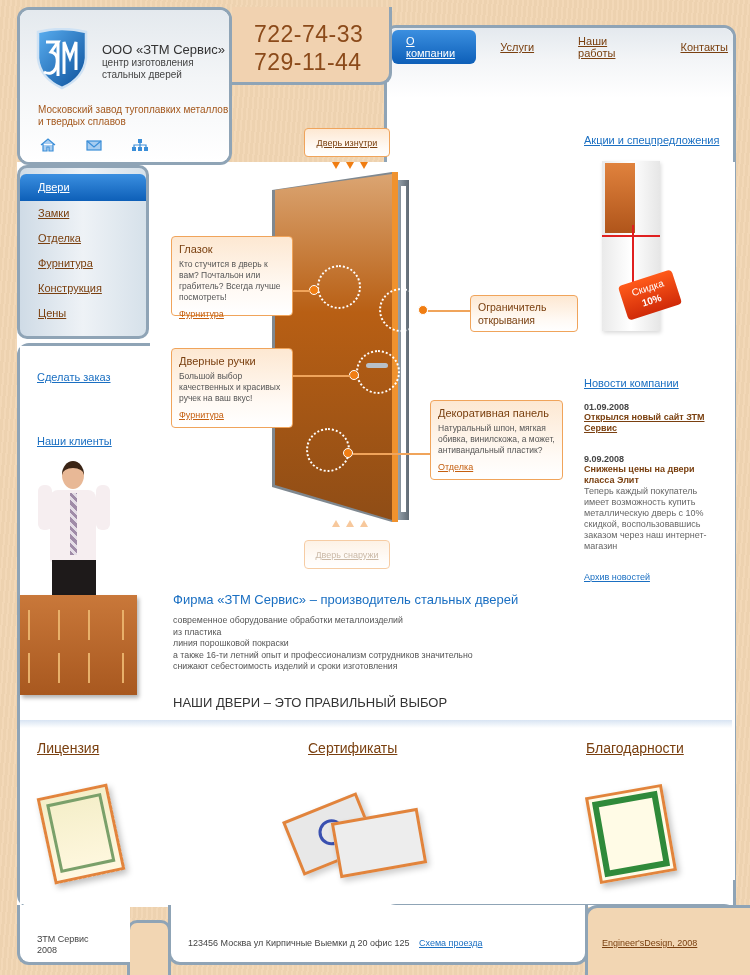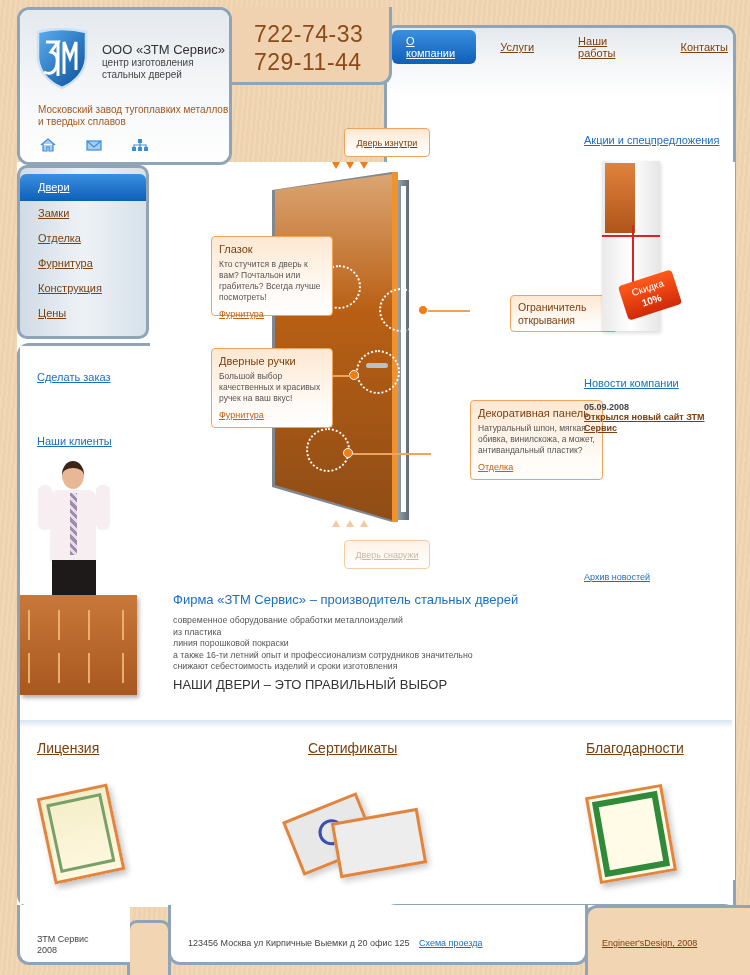--- a/index.html
+++ b/index.html
@@ -47,21 +47,20 @@
 .sm-item { display: block; height: 25px; line-height: 25px; padding-left: 18px; font-size: 11px; color: #7a4010; text-decoration: underline; }
 .sm-item.active { background: linear-gradient(180deg, #3b8fe0, #0d5fb8); color: #fff; margin-top: 6px; border-radius: 6px 6px 0 0; height: 27px; line-height: 27px; }
 .blue-link { font-size: 11px; color: #1a6fc2; text-decoration: underline; position: absolute; }
 
 .callout {
   position: absolute;
   background: linear-gradient(180deg, #fde8d2 0%, #fffaf5 70%, #fff 100%);
   border: 1.5px solid #f0a45b;
   border-radius: 4px;
   color: #444;
-  margin-left: 40px;
 }
 .callout .ct { font-size: 11px; color: #7a4010; margin: 6px 0 0 7px; }
 .callout .cd { font-size: 8.5px; color: #555; line-height: 11px; margin: 4px 7px 0 7px; }
 .callout .cl { font-size: 9px; color: #c55f0f; text-decoration: underline; margin: 6px 7px 0 7px; display: inline-block; }
 .door-leaf { position: absolute; }
 .dotcircle { position: absolute; border: 2px dotted #fff; border-radius: 50%; }
 .dot { position: absolute; width: 10px; height: 10px; border-radius: 50%; background: #f07d12; border: 1.5px solid #fff; }
 .line { position: absolute; height: 1.5px; background: #f0a45b; }
 .arrows { position: absolute; display: flex; gap: 6px; }
 .arrow-down { width: 0; height: 0; border-left: 4px solid transparent; border-right: 4px solid transparent; border-top: 7px solid #f07d12; }
@@ -241,42 +240,47 @@
 
 <div style="position:absolute;left:173px;top:592px;width:400px;">
   <div style="font-size:13px;color:#1a6fc2;">Фирма «ЗТМ Сервис» – производитель стальных дверей</div>
   <div style="margin-top:8px;font-size:8.8px;color:#555;line-height:11.5px;">
     <div>современное оборудование обработки металлоизделий</div>
     <div>из пластика</div>
     <div>линия порошковой покраски</div>
     <div>а также 16-ти летний опыт и профессионализм сотрудников значительно</div>
     <div>снижают себестоимость изделий и сроки изготовления</div>
   </div>
-  <div style="margin-top:4px;font-size:13px;color:#333;">НАШИ ДВЕРИ – ЭТО ПРАВИЛЬНЫЙ ВЫБОР</div>
+  <div style="margin-top:22px;font-size:13px;color:#333;">НАШИ ДВЕРИ – ЭТО ПРАВИЛЬНЫЙ ВЫБОР</div>
 </div>
 
 <div style="position:absolute;left:20px;top:720px;width:712px;height:8px;background:linear-gradient(180deg,rgba(190,210,235,0.6),rgba(255,255,255,0));"></div>
 
 <a class="blue-link" style="left:584px;top:134px;">Акции и спецпредложения</a>
 <div style="position:absolute;left:596px;top:155px;width:90px;height:180px;">
   <div style="position:absolute;left:6px;top:6px;width:58px;height:170px;background:linear-gradient(90deg,#eaeaea,#fff 50%,#e6e6e6);box-shadow:1px 2px 4px rgba(0,0,0,0.15);"></div>
   <div style="position:absolute;left:9px;top:8px;width:30px;height:70px;background:linear-gradient(180deg,#e0823d,#b0551a);"></div>
   <div style="position:absolute;left:6px;top:80px;width:58px;height:2px;background:#e02020;"></div>
   <div style="position:absolute;left:36px;top:70px;width:2px;height:80px;background:#e02020;"></div>
   <div style="position:absolute;left:26px;top:122px;width:56px;height:36px;background:linear-gradient(180deg,#ff5a1a,#d02a08);border-radius:4px;transform:rotate(-18deg);color:#fff;text-align:center;font-size:10px;line-height:13px;padding-top:4px;">
     <div>Скидка</div>
     <div style="font-weight:bold;">10%</div>
   </div>
 </div>
 
 <a class="blue-link" style="left:584px;top:377px;">Новости компании</a>
 <div style="position:absolute;left:584px;top:402px;width:130px;">
   <div>
-    <div class="news-date">05.09.2008</div>
+    <div class="news-date">01.09.2008</div>
     <a class="news-title" style="display:block;">Открылся новый сайт ЗТМ Сервис</a>
+  </div>
+  <div style="margin-top:20px;">
+    <div class="news-date">9.09.2008</div>
+    <div class="news-title nolink">Снижены цены на двери класса Элит</div>
+    <div class="news-text">Теперь каждый покупатель имеет возможность купить металлическую дверь с 10% скидкой, воспользовавшись заказом через наш интернет-магазин</div>
   </div>
 </div>
 <a class="blue-link" style="left:584px;top:572px;font-size:9px;">Архив новостей</a>
 
 <a class="sec-title" style="left:37px;top:740px;">Лицензия</a>
 <a class="sec-title" style="left:308px;top:740px;">Сертификаты</a>
 <a class="sec-title" style="left:586px;top:740px;">Благодарности</a>
 
 <div class="cert" style="left:45px;top:790px;width:72px;height:88px;background:linear-gradient(180deg,#f4eec8,#fff8e0);border:3px solid #e2843c;transform:rotate(-12deg);box-shadow:2px 4px 6px rgba(0,0,0,0.25);">
   <div style="margin:5px;height:70px;border:3px solid #7aa06a;"></div>

